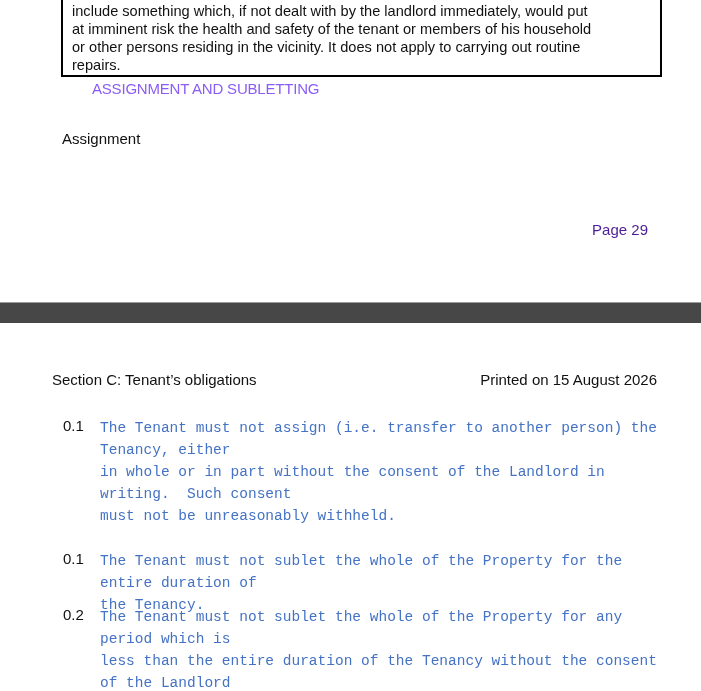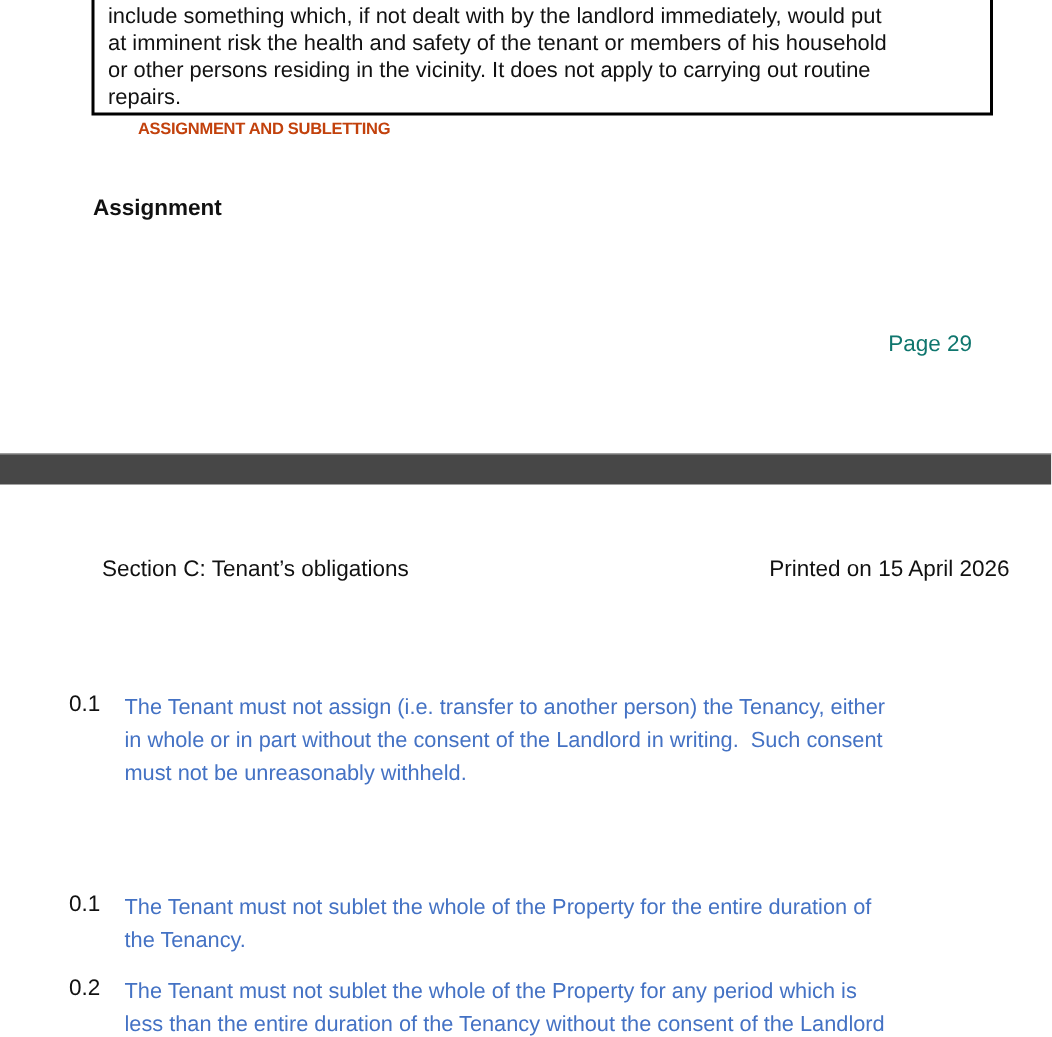--- a/index.html
+++ b/index.html
@@ -23,76 +23,76 @@
   }
   .clause-box .box-text{
     font-size:14.6px;
     line-height:18px;
     white-space:pre-wrap;
     color:#111111;
   }
   .caps-heading{
     position:absolute;
     left:92px;top:80px;
-    font-size:11px;
-    font-weight:700;
+    font-size:15px;
+    font-weight:400;
     letter-spacing:-0.2px;
-    color:#c2410c;
+    color:#8b5cf6;
   }
   .bold-heading{
     font-size:15px;
-    font-weight:bold;
+    font-weight:normal;
     color:#111111;
   }
   .assignment-heading{position:absolute;left:62px;top:130px;}
   .page-number{
     position:absolute;
     right:53px;top:221px;
     font-size:15px;
-    color:#0f766e;
+    color:#4c1d95;
   }
   
   .page-break{
     position:absolute;
     left:0;top:302px;
     width:701px;height:21px;
     background:#474747;
     border-top:1px solid #9d9d9d;
     box-sizing:border-box;
   }
   
   .page-header{
     position:absolute;
-    left:68px;top:371px;
+    left:52px;top:371px;
     width:605px;
     display:flex;
     justify-content:space-between;
     font-size:15px;
     color:#111111;
   }
   .clause{
     position:absolute;
-    left:46px;
+    left:63px;
     width:610px;
-    margin-top:44px;
   }
   .clause .num{
     position:absolute;
     left:0;top:0;
     width:34px;
     font-size:15px;
     color:#111111;
   }
   .clause .clause-text{
     margin-left:37px;
     width:565px;
     font-size:14.5px;
     line-height:22px;
     white-space:pre-wrap;
     color:#4472C4;
+    font-family:Liberation Mono, monospace;
   }
   .clause-01{top:417px;}
   .subletting-heading{position:absolute;left:62px;top:509px;}
   .clause-02{top:550px;}
   .clause-03{top:606px;}
 </style>
 </head>
 <body>
 
 <div class="screen">
@@ -107,21 +107,21 @@
   <div class="caps-heading">ASSIGNMENT AND SUBLETTING</div>
 
   <div class="bold-heading assignment-heading">Assignment</div>
 
   <div class="page-number">Page 29</div>
 
   <div class="page-break"></div>
 
   <div class="page-header">
     <span>Section C: Tenant’s obligations</span>
-    <span>Printed on 15 April 2026</span>
+    <span>Printed on 15 August 2026</span>
   </div>
 
   <div class="clause clause-01">
     <span class="num">0.1</span>
     <div class="clause-text">The Tenant must not assign (i.e. transfer to another person) the Tenancy, either
 in whole or in part without the consent of the Landlord in writing.  Such consent
 must not be unreasonably withheld.</div>
   </div>
 
 

